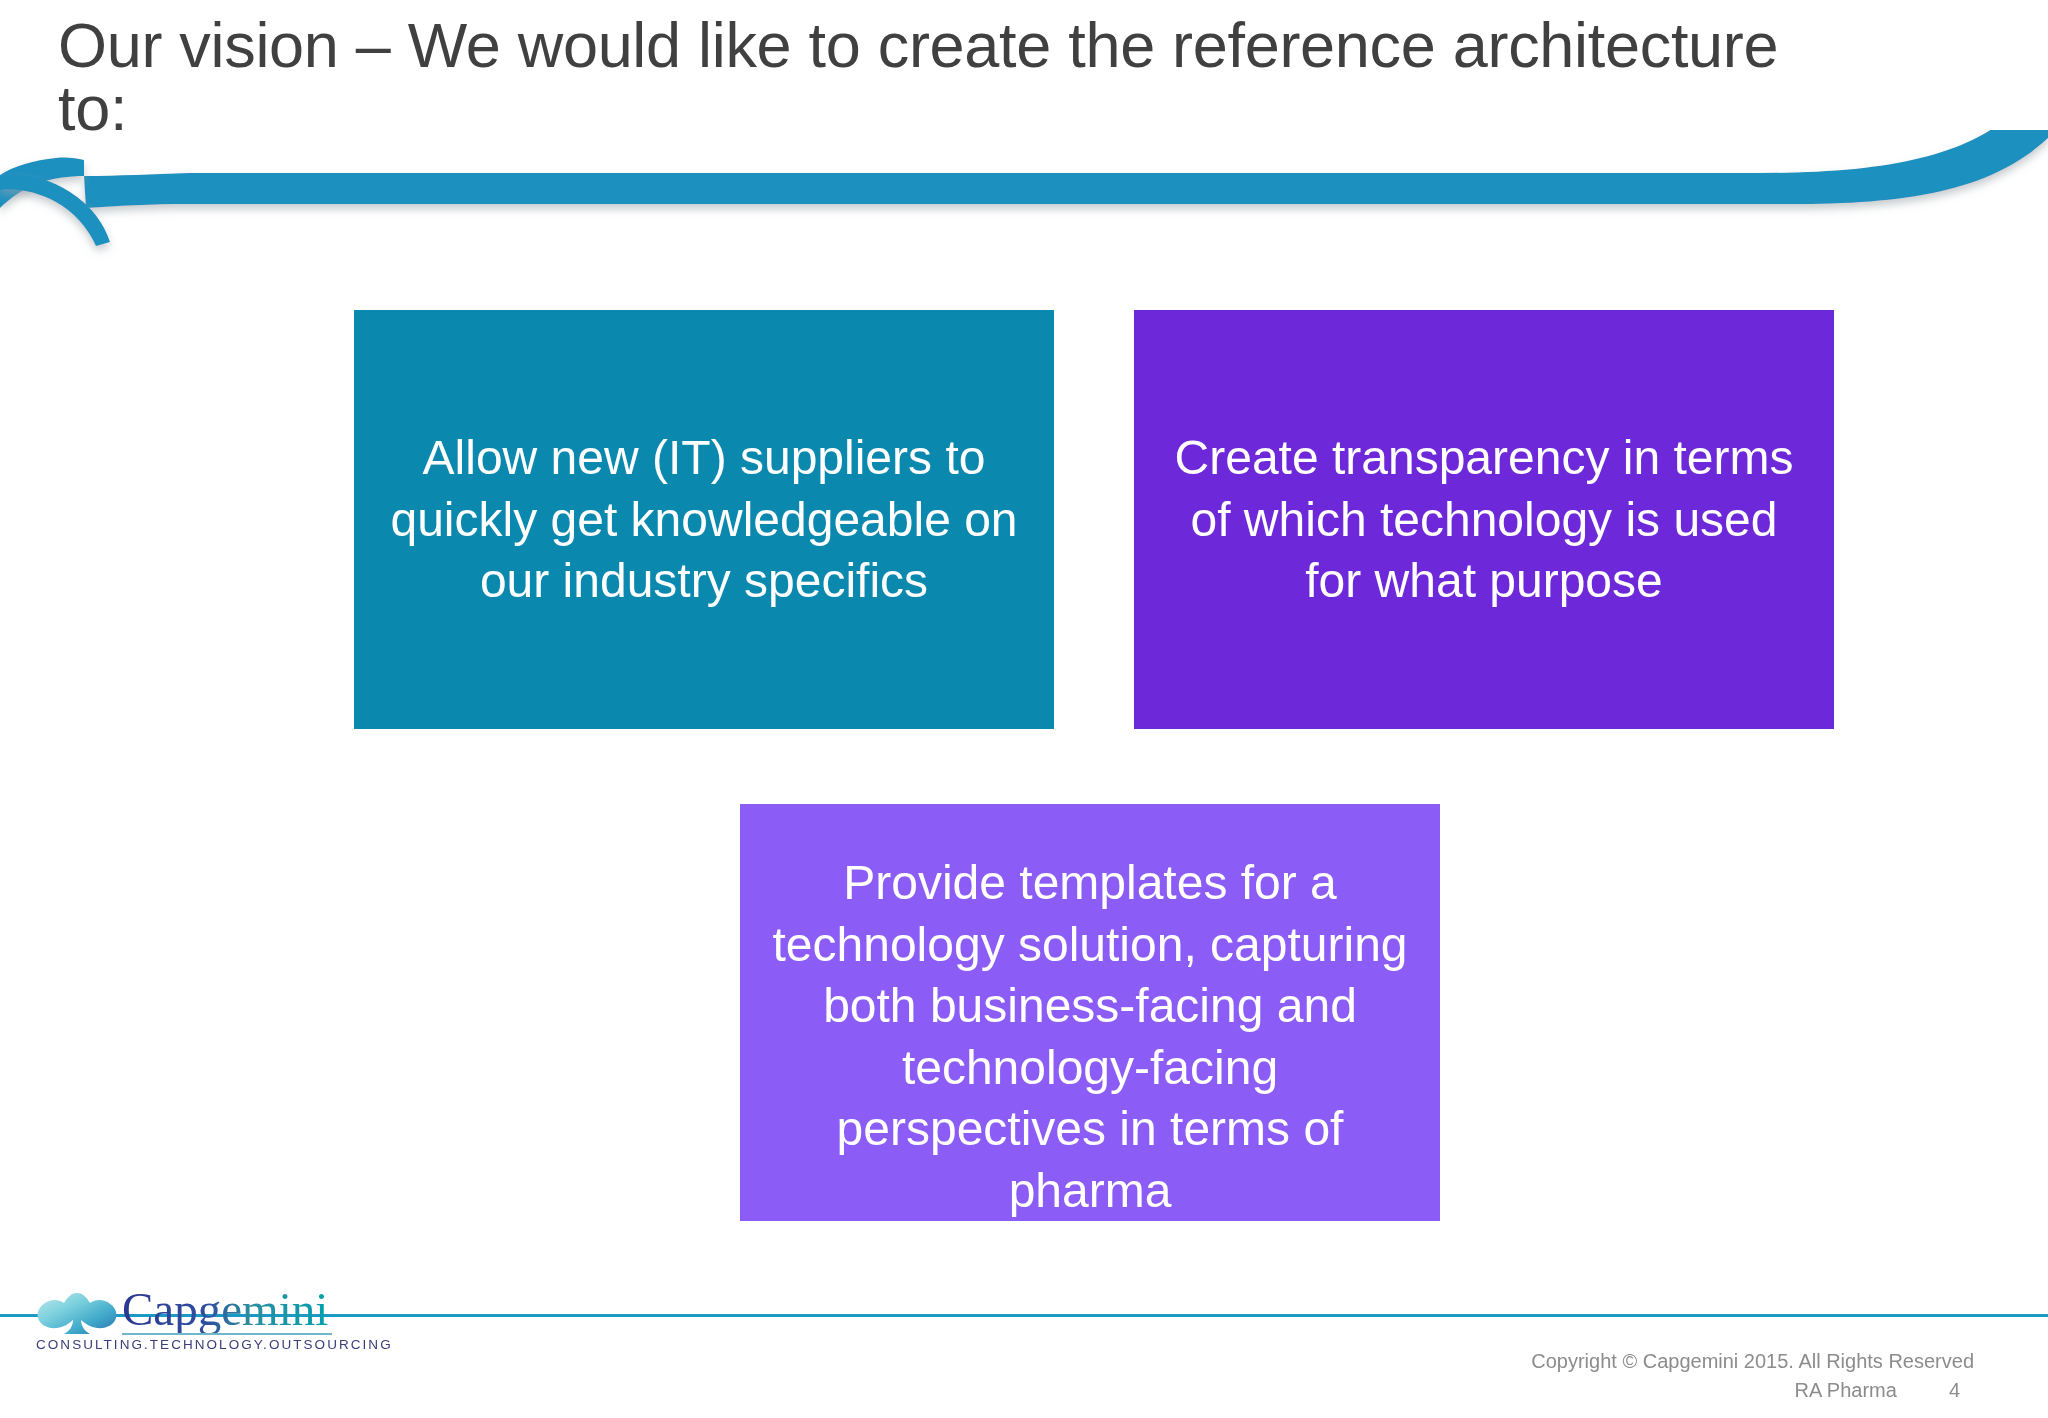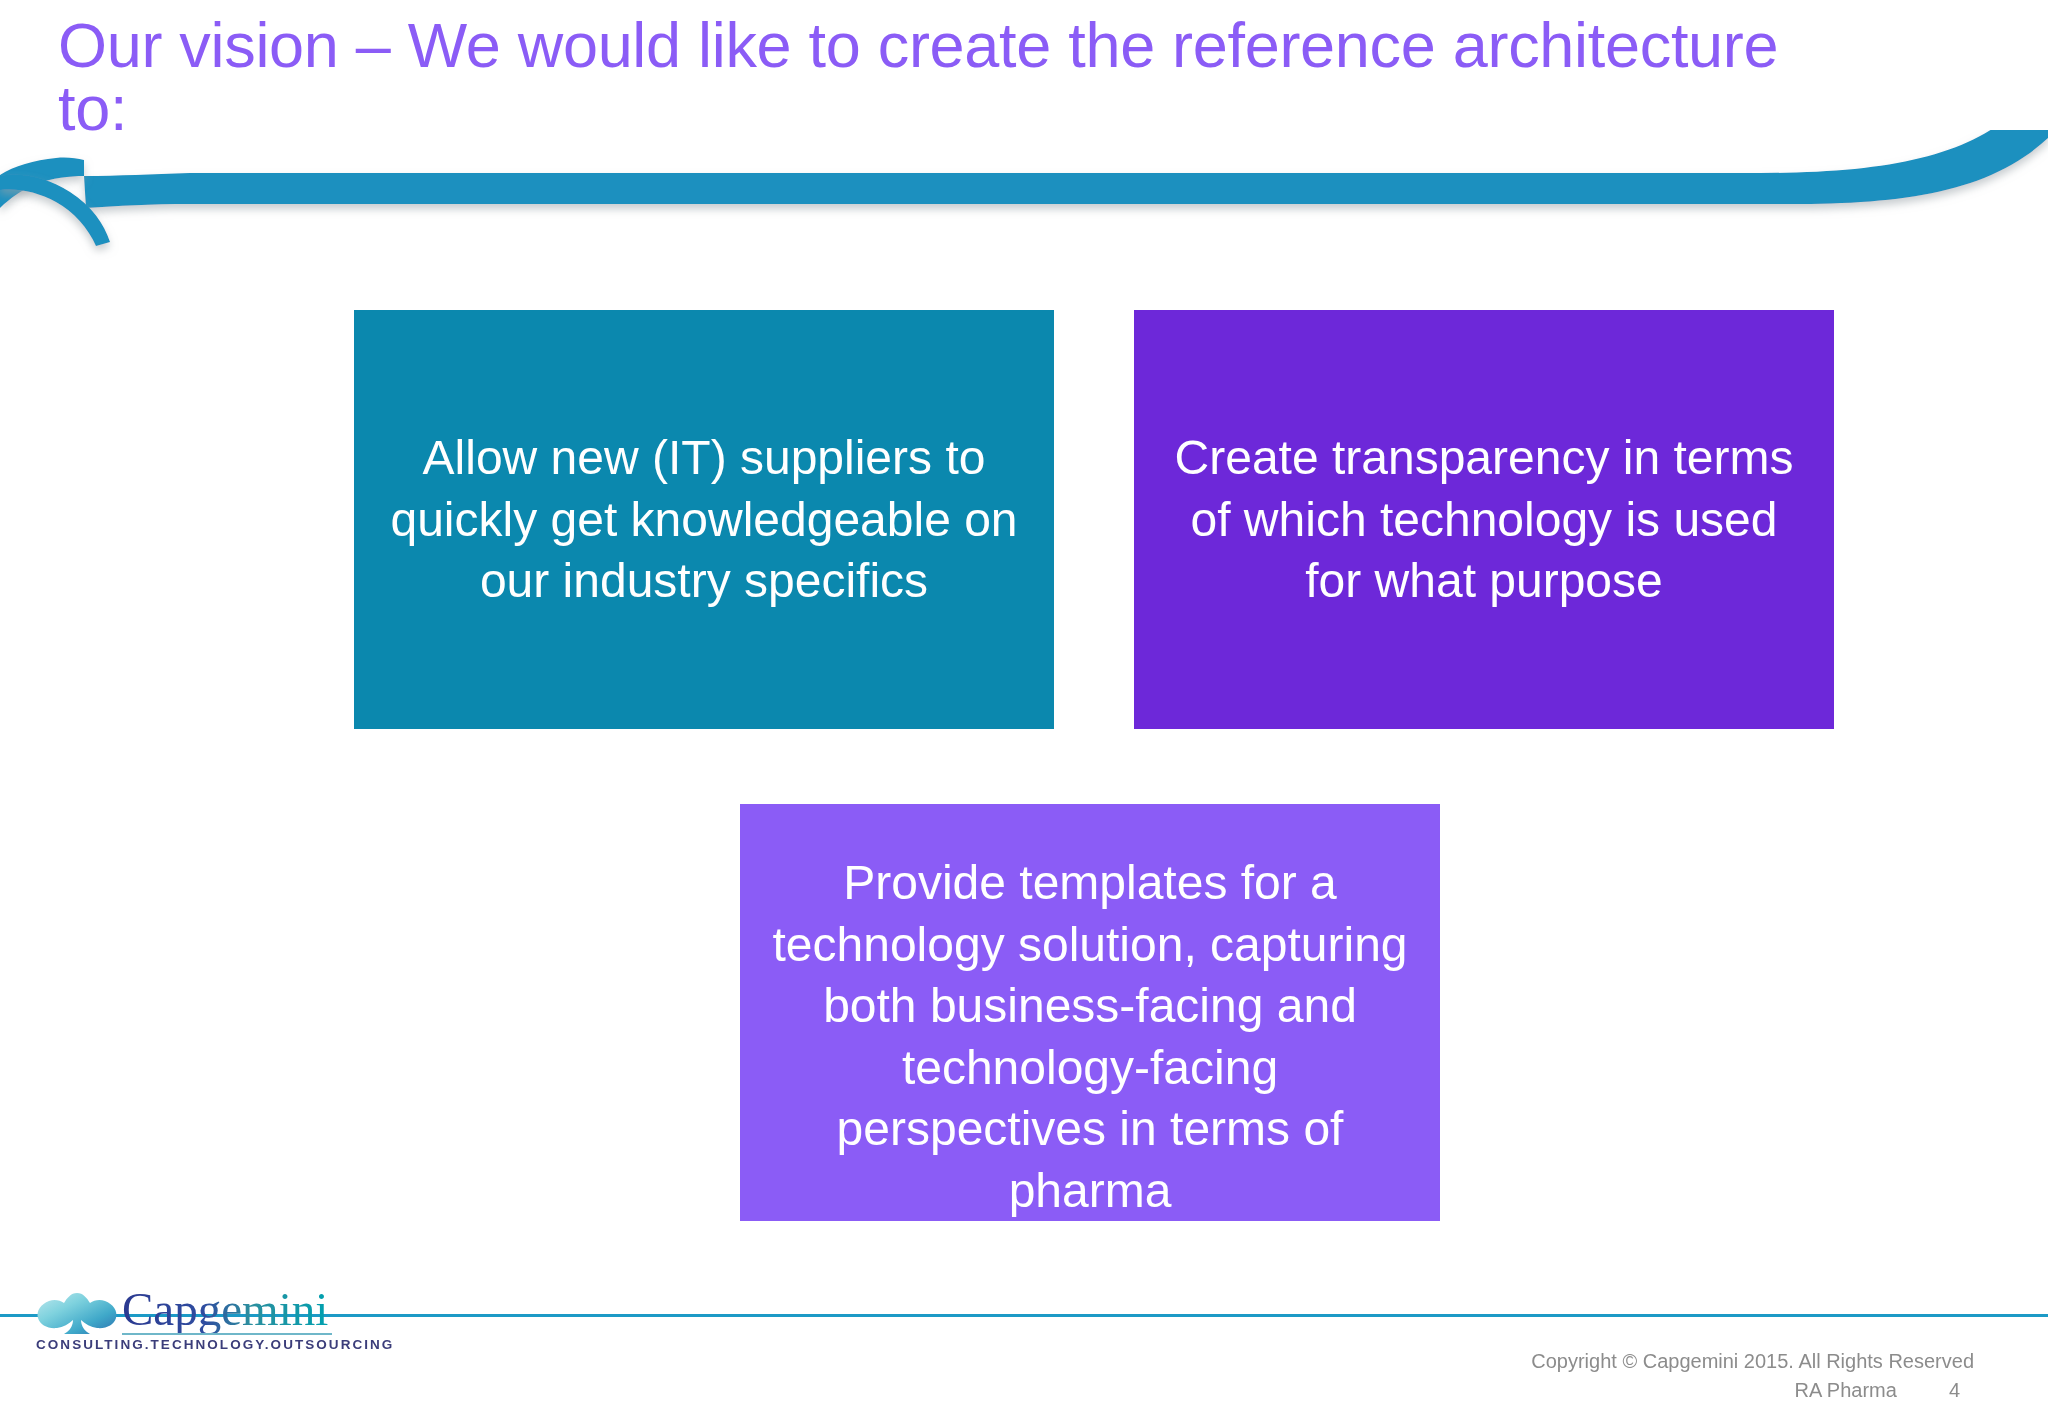--- a/index.html
+++ b/index.html
@@ -17,21 +17,21 @@
   }
 
   
   #slide-title {
     position: absolute;
     left: 58px;
     top: 14px;
     width: 1760px;
     font-size: 63px;
     line-height: 1.0;
-    color: #8b5cf6;
+    color: #404040;
     font-weight: 400;
     letter-spacing: -0.3px;
     white-space: pre-wrap;
   }
 
   
   #header-swoosh {
     position: absolute;
     left: 0;
     top: 130px;
@@ -117,21 +117,21 @@
     height: 56px;
   }
   #logo-tagline {
     position: absolute;
     left: 2px;
     top: 52px;
     font-family: "Liberation Sans", sans-serif;
     font-size: 13.5px;
     letter-spacing: 2.05px;
     color: #3B3D7A;
-    font-weight: 700;
+    font-weight: 400;
     white-space: nowrap;
   }
   #logo-underline {
     position: absolute;
     left: 88px;
     top: 48px;
     width: 210px;
     height: 1.5px;
     background: #6FB7C9;
   }

